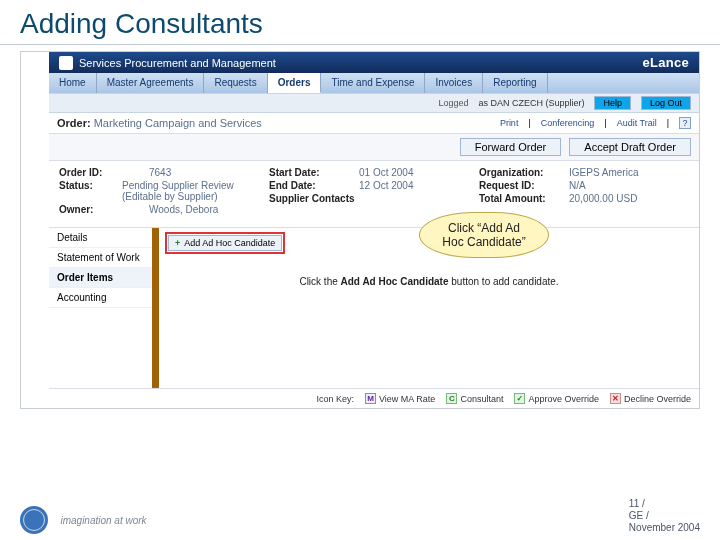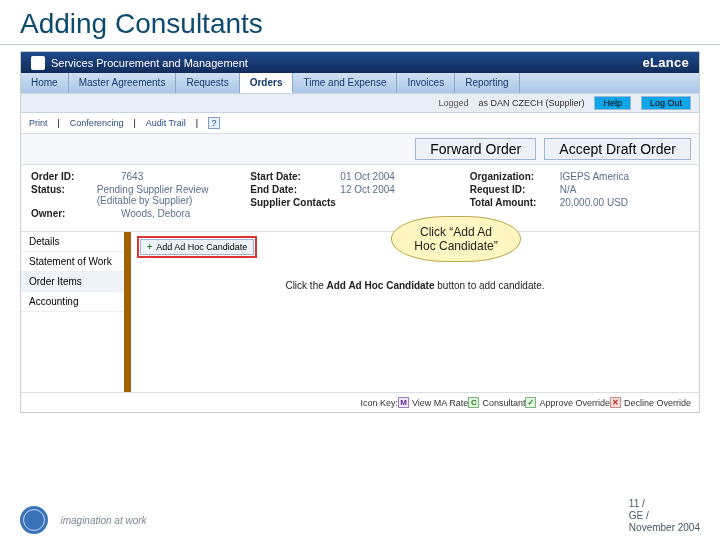--- a/index.html
+++ b/index.html
@@ -1,58 +1,58 @@
 <!DOCTYPE html>
 <html><head>
 <meta charset="utf-8">
 <style>
   * { box-sizing: border-box; margin: 0; padding: 0; }
   body { font-family: Arial, Helvetica, sans-serif; background: #fff; width: 720px; height: 540px; position: relative; overflow: hidden; }
   .slide-title { font-size: 28px; font-weight: 300; color: #0c4a6e; padding: 8px 20px 4px; border-bottom: 1px solid #c0c8d0; }
-  .app { margin: 6px 20px 8px 20px; border: 1px solid #c8cdd4; background: #fff; }
+  .app { margin: 6px 20px 8px 20px; border: 1px solid #c8cdd4; background: #fff; padding-left: 28px; }
   .titlebar { background: linear-gradient(#1e4a8c,#112c5b); color: #fff; padding: 3px 10px; display:flex; align-items:center; justify-content:space-between; font-size:11px; }
   .titlebar .logo-area { display:flex; align-items:center; gap:6px;}
   .titlebar .logo { width:14px; height:14px; background:#fff; border-radius:2px;}
   .titlebar .brand { font-weight:bold; font-size:13px; letter-spacing:0.3px;}
   .nav { background: linear-gradient(#cfe0f2,#aac6e6); display:flex; font-size:10px; }
   .nav .tab { padding:4px 10px; border-right:1px solid #8fa8c6; color:#163a6e; cursor:pointer; }
   .nav .tab.active { background:#fff; border-bottom:1px solid #fff; font-weight:bold;}
   .userbar { background:#e8eef6; font-size:9px; color:#333; display:flex; justify-content:flex-end; gap:10px; padding:2px 8px; border-top:1px solid #c8d4e4; border-bottom:1px solid #c8d4e4; align-items:center;}
   .userbar .lbl { color:#555;}
   .userbar .btn { background:#0ea5e9; border:1px solid #9fb6d6; padding:1px 8px; font-size:9px; cursor:pointer;}
   .orderrow { display:flex; justify-content:space-between; align-items:center; padding:4px 8px; border-bottom:1px solid #d9dee6;}
   .orderrow .lefto { font-size:11px; }
   .orderrow .lefto .olabel { font-weight:bold; color:#222;}
   .orderrow .lefto .oval { color:#5b6f8c;}
   .orderrow .righto { display:flex; gap:10px; font-size:9px; align-items:center;}
   .orderrow .righto a { color:#2a4e8a; text-decoration:none; cursor:pointer;}
   .helpicon { display:inline-block; width:12px; height:12px; border:1px solid #7fa0c8; background:#e8f0fa; color:#2a4e8a; font-size:9px; text-align:center; line-height:11px;}
   .actionbar { display:flex; justify-content:flex-end; gap:8px; padding:4px 8px; background:#f5f7fa; border-bottom:1px solid #d9dee6;}
-  .actionbar .btn2 { font-size:14px; background:#edf2f8; border:1px solid #9fb6d6; padding:2px 14px; cursor:pointer;}
+  .actionbar .btn2 { font-size:11px; background:#edf2f8; border:1px solid #9fb6d6; padding:2px 14px; cursor:pointer;}
   .metagrid { display:flex; padding:6px 10px 10px; font-size:10px; color:#222; border-bottom:1px solid #d9dee6;}
   .metacol { flex:1;}
   .metarow { display:flex; margin-bottom:2px;}
   .metarow .k { font-weight:bold; width:90px; }
   .metarow .v { color:#5b6f8c; }
   .body2 { display:flex; min-height:160px;}
   .sidemenu { width:110px; border-right:7px solid #a16207; font-size:10px;}
   .sidemenu .sm { padding:4px 8px; border-bottom:1px solid #eceff4; cursor:pointer;}
-  .sidemenu .sm.active { background:#eef3f9; font-weight:normal;}
+  .sidemenu .sm.active { background:#eef3f9; font-weight:bold;}
   .content { flex:1; padding:4px 6px; position:relative;}
   .subtabs { display:flex; font-size:10px; gap:4px; margin-bottom:4px;}
   .subtabs .st { padding:2px 10px; border:1px solid #c7d3e2; background:#f2f6fb; cursor:pointer;}
   .subtabs .st.active { background:#fff; border-bottom:1px solid #fff; font-weight:bold;}
   .addbtn-wrap { display:inline-block; border:2px solid #d33; padding:1px;}
   .addbtn { font-size:9px; background:#edf2f8; border:1px solid #9fb6d6; padding:2px 6px; cursor:pointer; display:flex; align-items:center; gap:4px;}
   .plus { color:#2a7e2a; font-weight:bold;}
   .hint { text-align:center; font-size:10px; padding:22px 0; color:#222;}
   .hint b { font-weight:bold;}
   .callout { position:absolute; left:260px; top:-16px; z-index:5;}
   .callout .bubble { background:#fff6c2; border:1px solid #b9a94a; border-radius:50%/60%; padding:8px 18px; font-size:12px; color:#222; text-align:center; width:130px;}
-  .iconkey { border-top:1px solid #d9dee6; font-size:9px; color:#333; padding:4px 8px; display:flex; justify-content:flex-end; gap:0; align-items:center;}
+  .iconkey { border-top:1px solid #d9dee6; font-size:9px; color:#333; padding:4px 8px; display:flex; justify-content:flex-end; gap:11px; align-items:center;}
   .ik { display:inline-flex; align-items:center; gap:3px;}
   .ibox { width:11px; height:11px; border:1px solid #888; display:inline-flex; align-items:center; justify-content:center; font-size:8px; font-weight:bold;}
   .ibox.m { background:#f2e8ff; color:#5a2e9a; border-color:#9a7fc2;}
   .ibox.c { background:#e2f5e2; color:#1e7a1e; border-color:#7ab87a;}
   .ibox.a { background:#e2f5e2; color:#1e7a1e; border-color:#7ab87a;}
   .ibox.x { background:#f8dcdc; color:#b22; border-color:#d08a8a;}
   .footer { position:absolute; bottom:6px; left:20px; right:20px; display:flex; justify-content:space-between; align-items:flex-end;}
   .gelogo { width:28px; height:28px; border-radius:50%; background:#3b73b9; position:relative; margin-right:8px; display:inline-block; vertical-align:middle;}
   .gelogo::after { content:""; position:absolute; inset:3px; border:1px solid rgba(255,255,255,0.7); border-radius:50%;}
   .tagline { font-size:10px; color:#7d8894; font-style:italic; vertical-align:middle;}
@@ -83,20 +83,24 @@
   </div>
 
   <div class="userbar">
     <span class="lbl">Logged</span>
     <span>as DAN CZECH (Supplier)</span>
     <button class="btn">Help</button>
     <button class="btn">Log Out</button>
   </div>
 
   <div class="orderrow">
+    <div class="lefto">
+      <span class="olabel">Order:</span>
+      <span class="oval">Marketing Campaign and Services</span>
+    </div>
     <div class="righto">
       <a>Print</a>
       <span>|</span>
       <a>Conferencing</a>
       <span>|</span>
       <a>Audit Trail</a>
       <span>|</span>
       <span class="helpicon">?</span>
     </div>
   </div>

